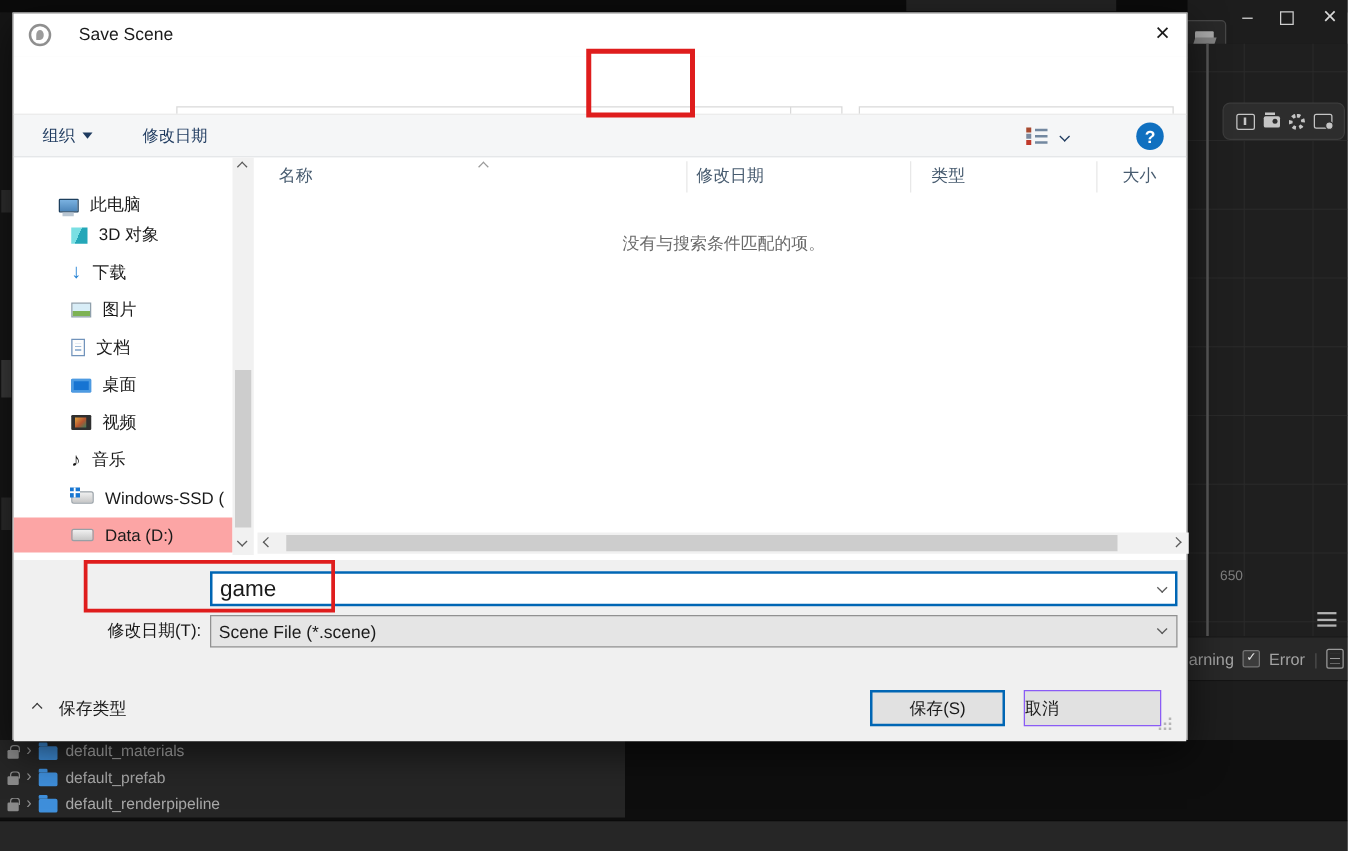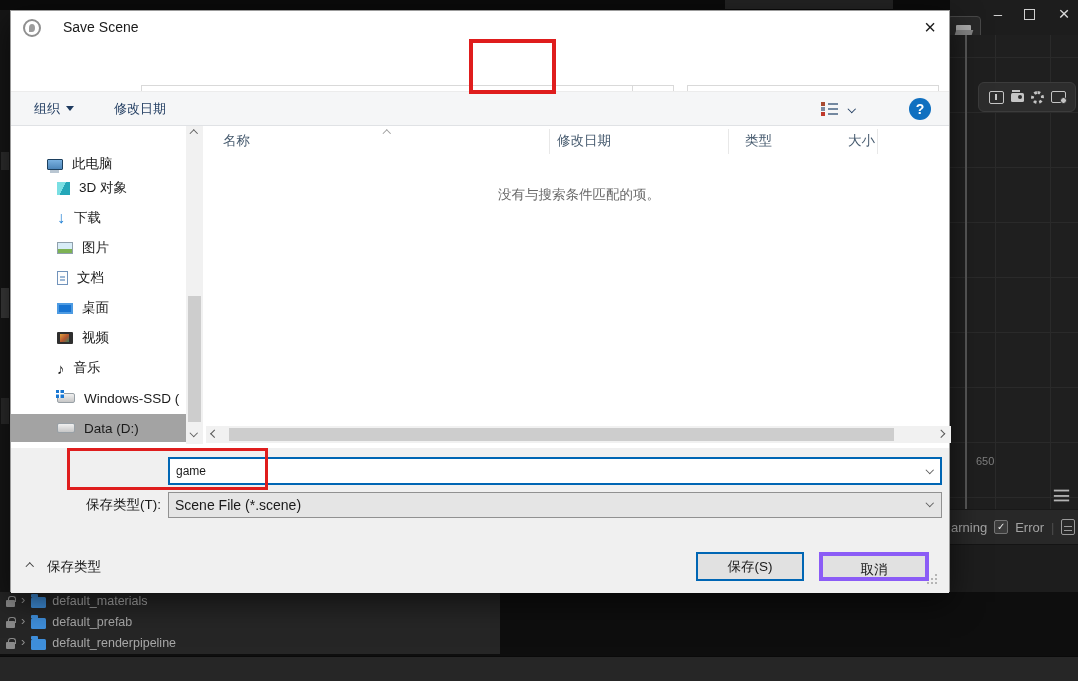--- a/index.html
+++ b/index.html
@@ -88,61 +88,61 @@
   #new-folder{left:103px;top:0;height:33px;line-height:33px}
   .tri-down{width:0;height:0;border-left:4px solid transparent;border-right:4px solid transparent;border-top:5px solid #1e3a5f}
   #views-btn{left:810px;top:10px;width:17px;height:13px;position:absolute}
   #views-btn::before{content:"";position:absolute;left:0;top:0;width:4px;height:3.5px;background:#a84a30;box-shadow:0 5px 0 #7b8aa0,0 10px 0 #c0392b}
   #views-btn::after{content:"";position:absolute;left:7px;top:1px;width:10px;height:1.5px;background:#7388a0;box-shadow:0 5px 0 #7388a0,0 10px 0 #7388a0}
   #views-caret{left:838px;top:14px}
   #help-btn{left:898px;top:6px;width:22px;height:22px;border-radius:50%;background:#1070c0;color:#fff;font-weight:bold;font-size:14px;text-align:center;line-height:22px}
   #dlg-content{left:0;top:115px;width:938px;height:322px;background:#fff}
   .side-row{position:absolute;left:0;width:175px;height:28px;display:flex;align-items:center;gap:9px;padding-left:46px;font-size:13.5px}
   .side-row.root{padding-left:36px}
-  .side-row.selected{background:#a3a3a3}
+  .side-row.selected{background:#fca5a5}
   .si{flex:none;position:relative}
   .si-pc{width:16px;height:11px;background:linear-gradient(#7ab1e0,#4d86ba);border:1.5px solid #1c3f5e;border-radius:1px}
   .si-pc::after{content:"";position:absolute;left:2px;bottom:-4px;width:9px;height:2.5px;background:#b9c6d2}
   .si-cube{width:13px;height:13px;background:linear-gradient(115deg,#7adfe3 0 46%,#24a7b8 46%)}
   .si-down{color:#1f7fd4;font-size:16px;font-weight:bold;line-height:14px}
   .si-pic{width:16px;height:12px;border:1px solid #8fa0ac;background:linear-gradient(#d8edf7 0 55%,#7db254 55%)}
   .si-doc{width:11px;height:14px;background:#fdfdfd;border:1px solid #7193bb;padding:2.5px 2px;}
   .si-doc::after{content:"";display:block;height:100%;background:repeating-linear-gradient(transparent 0 1.5px,#9db8d6 1.5px 3px)}
   .si-desk{width:16px;height:11px;background:#1774d2;border-radius:1px;box-shadow:inset 0 0 0 2px #4d9be2}
   .si-vid{width:16px;height:12px;background:#2f2f2f;border-radius:1px}
   .si-vid::after{content:"";position:absolute;left:3px;top:2px;width:9px;height:8px;background:linear-gradient(135deg,#e0a23e,#b4542f 55%,#3a7e5d)}
   .si-mus{color:#141414;font-size:15px;line-height:15px}
   .si-drive{width:18px;height:10px;background:linear-gradient(#f0f0f0,#c7c7c7);border:1px solid #98a0a6;border-radius:2px}
   .si-win::before{content:"";position:absolute;left:-2px;top:-4px;width:8px;height:8px;background:linear-gradient(#fff,#fff) center/1.5px 8px no-repeat,linear-gradient(#fff,#fff) center/8px 1.5px no-repeat,#1877d2}
   #side-scroll{left:175px;top:0;width:17px;height:318px;background:#f1f1f1}
   #side-scroll-up{left:180px;top:5px}
   #side-scroll-thumb{left:177px;top:170px;width:13px;height:126px;background:#cdcdcd}
   #side-scroll-down{left:180px;top:304px}
   .col-head{position:absolute;top:0;height:30px;line-height:30px;color:#475b6f;font-size:13.5px}
-  #col-name{left:212px} #col-date{left:546px} #col-type{left:734px} #col-size{left:837px}
+  #col-name{left:212px} #col-date{left:546px} #col-type{left:734px} #col-size{left:887px}
   #sort-caret{left:373px;top:5px}
   .col-sep{position:absolute;top:3px;width:1px;height:25px;background:#e8e8e8}
   #sep1{left:538px} #sep2{left:717px} #sep3{left:866px}
   #empty-msg{left:487px;top:60px;color:#696969}
   #hscroll-track{left:195px;top:300px;width:745px;height:17px;background:#f1f1f1}
   #hscroll-left{left:201px;top:305px}
   #hscroll-thumb{left:218px;top:302px;width:665px;height:13px;background:#cdcdcd}
   #hscroll-right{left:927px;top:305px}
   #dlg-form{left:0;top:437px;width:938px;height:145px;background:#f0f0f0}
   .form-label{position:absolute;left:30px;width:120px;text-align:right}
   #filename-label{top:9px;height:28px;line-height:28px}
   #filetype-label{top:44px;height:26px;line-height:26px}
-  #filename-input{left:157px;top:9px;width:774px;height:28px;background:#fff;border:2px solid #0066b4;font-size:12px;line-height:24px;padding-left:6px}
+  #filename-input{left:157px;top:9px;width:774px;height:28px;background:#fff;border:2px solid #0066b4;font-size:18px;line-height:24px;padding-left:6px}
   #filename-chev{left:916px;top:19px}
   #filetype-select{left:157px;top:44px;width:774px;height:26px;background:#e5e5e5;border:1px solid #919191;font-size:14px;line-height:24px;padding-left:6px}
   #filetype-chev{left:916px;top:52px}
   #hide-chev{left:16px;top:116px}
   #hide-folders{left:36px;top:109px;line-height:20px}
   #save-btn{left:685px;top:104px;width:108px;height:29px;background:#e1e1e1;border:2px solid #0066b4;text-align:center;line-height:25px}
-  #cancel-btn{left:808px;top:104px;width:110px;height:29px;background:#e1e1e1;border:4px solid #8b5cf6;text-align:center;line-height:27px}
+  #cancel-btn{left:808px;top:104px;width:110px;height:29px;background:#e1e1e1;border:1px solid #8b5cf6;line-height:27px}
   #resize-grip{left:924px;top:134px;width:2px;height:2px;background:#b5b5b5;box-shadow:-8px 0 #b5b5b5,-4px 0 #b5b5b5,0 -4px #b5b5b5,-4px -4px #b5b5b5,0 -8px #b5b5b5}
   .red-box{position:absolute;border:4px solid #df1d1d;background:transparent}
   #red-box-1{left:458px;top:28px;width:87px;height:55px}
   #red-box-2{left:56px;top:0;width:201px;height:42px;border-width:3px}
 </style>
 </head>
 <body>
 
 <div class="abs" id="editor-top"></div>
 <div class="abs" id="editor-tab"></div>
@@ -314,21 +314,21 @@
 
     <div class="abs" id="hscroll-track"></div>
     <span class="abs chv sm left" id="hscroll-left"></span>
     <div class="abs" id="hscroll-thumb"></div>
     <span class="abs chv sm right" id="hscroll-right"></span>
   </div>
 
   <div class="abs" id="dlg-form">
     <div class="abs" id="filename-input">game</div>
     <span class="abs chv sm down" id="filename-chev"></span>
-    <span class="form-label" id="filetype-label">保存类型(T):</span>
+    <span class="form-label" id="filetype-label">修改日期(T):</span>
     <div class="abs" id="filetype-select">Scene File (*.scene)</div>
     <span class="abs chv sm down" id="filetype-chev"></span>
     <span class="abs chv sm up" id="hide-chev" style="border-color:#3a3a3a"></span>
     <div class="abs" id="hide-folders">保存类型</div>
     <div class="abs" id="save-btn">保存(S)</div>
     <div class="abs" id="cancel-btn">取消</div>
     <span class="abs" id="resize-grip"></span>
     <div class="red-box" id="red-box-2"></div>
   </div>
 

